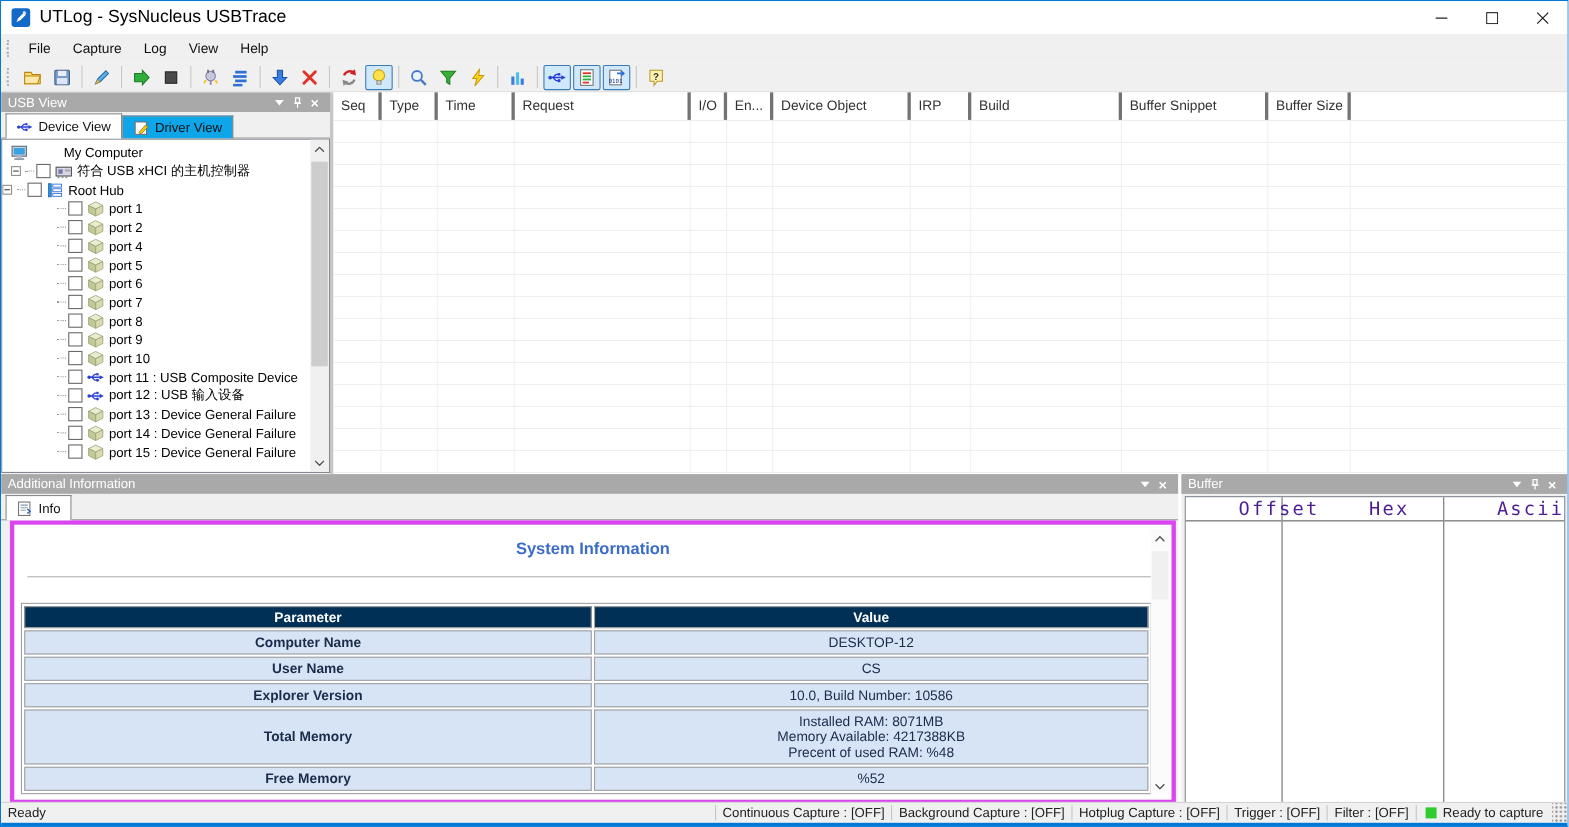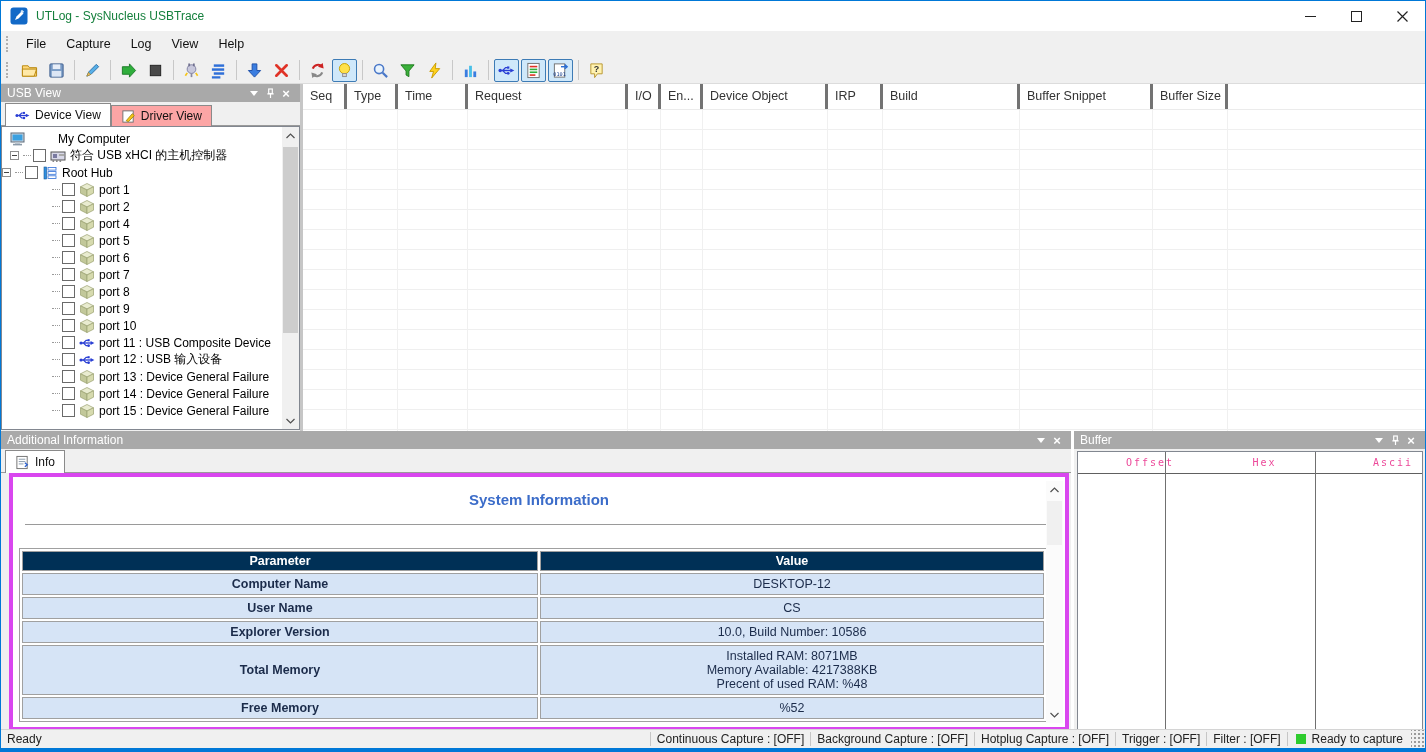--- a/index.html
+++ b/index.html
@@ -5,21 +5,21 @@
   * { box-sizing: border-box; margin: 0; padding: 0; }
   html,body { background:#e8e8e8; }
   body { font-family: "Liberation Sans", sans-serif; }
   #window {
     position: relative; width: 1426px; height: 752px; background: #fff;
     overflow: hidden; border: 1px solid #0078d7; font-size: 12px; color:#222;
   }
   
   #titlebar { position:absolute; top:0; left:0; right:0; height:30px; background:#fff; display:flex; align-items:center; }
   #app-icon { width:18px; height:18px; margin:0 8px 0 9px; }
-  #title-text { font-size:12px; color:#15803d; }
+  #title-text { font-size:16px; color:#000000; }
   #win-controls { margin-left:auto; display:flex; height:100%; }
   .win-btn { width:46px; height:100%; display:flex; align-items:center; justify-content:center; }
   
   #menubar { position:absolute; top:30px; left:0; right:0; height:26px; background:#f0f0f0; display:flex; align-items:center; }
   .grip { width:5px; height:16px; border-left:2px dotted #b0b0b0; margin:0 5px 0 5px; }
   .menu-item { padding:0 10px; height:100%; display:flex; align-items:center; font-size:12.5px; color:#111; }
   
   #toolbar { position:absolute; top:56px; left:0; right:0; height:27px; background:#f0f0f0; border-bottom:1px solid #dcdcdc; display:flex; align-items:center; }
   .tb-btn { width:25px; height:23px; display:flex; align-items:center; justify-content:center; border:1px solid transparent; border-radius:2px; margin:0 1px; background:transparent; }
   .tb-btn svg { width:17px; height:17px; }
@@ -28,21 +28,21 @@
   
   #main { position:absolute; top:83px; left:0; right:0; height:347px; }
   
   #usb-panel { position:absolute; left:0; top:0; width:299px; height:347px; background:#f0f0f0; }
   .panel-header { height:18px; background:#a9a9a9; color:#fff; display:flex; align-items:center; padding:0 6px; font-size:12px; }
   .panel-header .ph-title { flex:1; }
   .ph-btn { width:16px; height:14px; display:flex; align-items:center; justify-content:center; color:#fff; }
   .chevron-down { width:0; height:0; border-left:4px solid transparent; border-right:4px solid transparent; border-top:5px solid #fff; }
   .ph-close { font-size:13px; font-weight:bold; line-height:1; }
   .tabrow { height:24px; display:flex; align-items:flex-end; padding-left:4px; background:#f0f0f0; border-bottom:1px solid #9a9a9a; }
-  .tab { height:21px; display:flex; align-items:center; gap:5px; padding:0 9px; border:1px solid #8a8a8a; border-bottom:none; background:#fca5a5; font-size:12px; color:#111; position:relative; top:1px; }
+  .tab { height:21px; display:flex; align-items:center; gap:5px; padding:0 9px; border:1px solid #8a8a8a; border-bottom:none; background:#0ea5e9; font-size:12px; color:#111; position:relative; top:1px; }
   .tab.active { background:#fff; height:23px; z-index:2; }
   .tab svg { width:15px; height:15px; }
   #tree { position:absolute; left:0; top:42px; right:0; bottom:1px; background:#fff; border:1px solid #828790; overflow:hidden; padding-top:3px; }
   .tree-row { height:17px; display:flex; align-items:center; white-space:nowrap; font-size:12px; color:#000; }
   .tree-row > * { margin-right:4px; }
   .expander { width:9px; height:9px; border:1px solid #8f8f8f; background:#fff; position:relative; flex:none; }
   .expander::after { content:""; position:absolute; left:1px; right:1px; top:3px; height:1px; background:#444; }
   .connector { width:8px; border-top:1px dotted #9a9a9a; flex:none; margin-right:2px; }
   .checkbox { width:13px; height:13px; border:1px solid #6a6a6a; background:#fff; flex:none; }
   .tree-icon { width:16px; height:16px; flex:none; }
@@ -70,21 +70,21 @@
   #info-table td.param { font-weight:bold; }
   #info-table col.c-param { width:516px; }
   #info-scroll { position:absolute; right:2px; top:4px; bottom:4px; width:17px; background:#fbfbfb; }
   #info-thumb { position:absolute; left:1px; width:15px; top:20px; height:44px; background:#f0f0f0; }
   
   #buffer-panel { position:absolute; left:1073px; top:0; right:0; height:300px; background:#f0f0f0; }
   #buffer-content { position:absolute; left:3px; top:20px; right:2px; bottom:0; background:#fff; border:1px solid #828790; }
   #buffer-cols { display:flex; height:100%; font-family:"DejaVu Sans Mono", monospace; }
   .buf-col { border-right:1px solid #707070; height:100%; }
   .buf-col:last-child { border-right:none; }
-  .buf-col .buf-head { height:22px; line-height:22px; text-align:center; letter-spacing:2px; font-size:10px; color:#ec4899; border-bottom:1px solid #606060;padding-left:48px; }
+  .buf-col .buf-head { height:22px; line-height:22px; text-align:center; letter-spacing:2px; font-size:17px; color:#4c1d95; border-bottom:1px solid #606060;padding-left:48px; }
   
   #statusbar { position:absolute; left:0; right:0; bottom:0; height:22px; background:#f0f0f0; border-top:1px solid #d4d4d4; border-bottom:3px solid #0078d7; display:flex; align-items:center; font-size:12px; color:#222; }
   #status-left { padding-left:6px; }
   #status-right { margin-left:auto; display:flex; align-items:center; height:100%; }
   .st-sep { width:1px; height:14px; background:#c6c6c6; margin:0 6px; }
   .st-seg { white-space:nowrap; }
   #ready-dot { width:10px; height:10px; margin:0 6px 0 2px; }
   #resize-grip { width:14px; height:100%; margin-left:8px; background-image:radial-gradient(circle, #9a9a9a 1px, transparent 1.2px); background-size:4px 4px; background-position:bottom right; }
 </style>
 </head>

